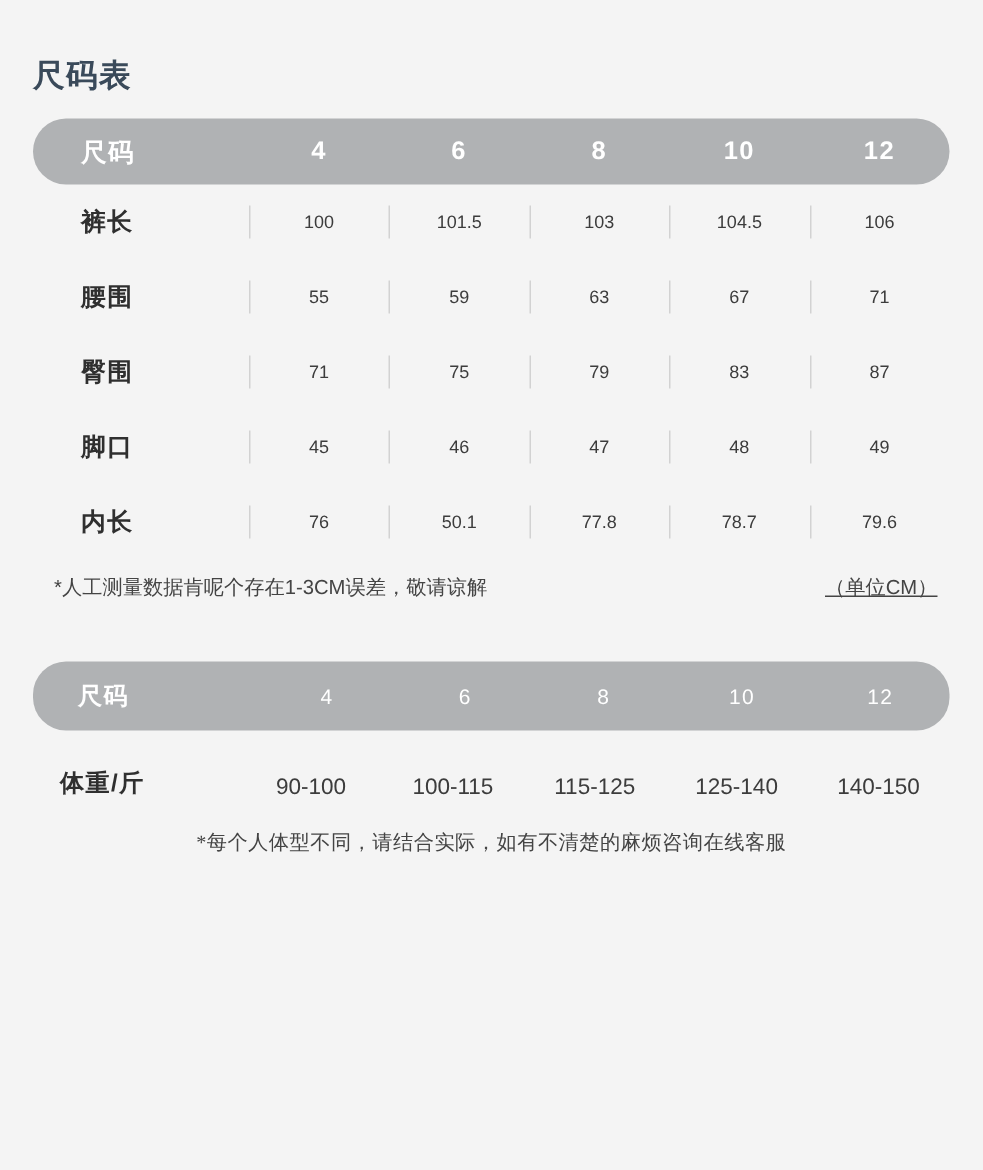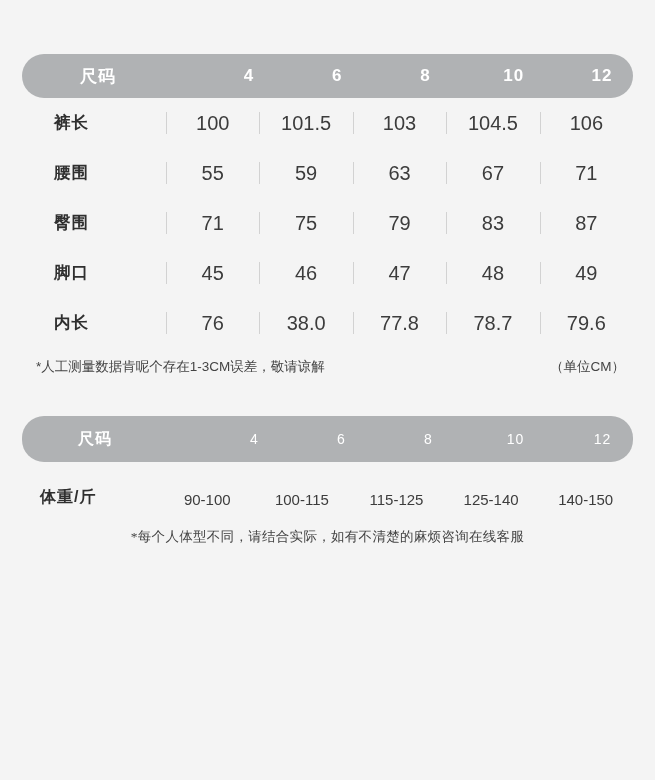--- a/index.html
+++ b/index.html
@@ -52,33 +52,32 @@
     background: #b0b2b4;
     border-radius: 22px;
     height: 44px;
     color: #ffffff;
   }
   .hdr-row .cell {
     font-size: 17px;
     font-weight: bold;
     text-align: center;
     letter-spacing: 1px;
-    margin-left: 26px;
   }
   .hdr-row .cell.label {
     text-align: left;
     padding-left: 32px;
   }
   .data-row {
     display: flex;
     align-items: center;
     height: 50px;
   }
   .data-row .cell {
-    font-size: 20px;
+    font-size: 12px;
     text-align: center;
     color: #3c3c3c;
     position: relative;
   }
   .data-row .cell.label {
     text-align: left;
     padding-left: 32px;
     font-weight: bold;
     font-size: 16.5px;
     color: #2f2f2f;
@@ -103,20 +102,21 @@
   .note {
     font-size: 13.5px;
     color: #444;
     margin-top: 10px;
     display: flex;
     justify-content: space-between;
     padding: 0 8px 0 14px;
   }
   .note .unit {
     white-space: nowrap;
+    text-decoration: underline;
   }
 
   
   .rec-block { margin-top: 14px; }
   .t2 .c0 { width: 120px; flex: 0 0 120px; }
   .t2 .cv { flex: 1 1 0; }
   .t2 .hdr-row { height: 46px; }
   .t2 .hdr-row .cell.label { padding-left: 30px; }
   .t2 .hdr-row .cell { font-size: 16px; }
   .t2 .hdr-row .cell.val { font-size: 14px; font-weight: normal; }
@@ -141,20 +141,21 @@
   .top-pad { height: 38px; }
 </style>
 </head>
 <body>
 
 <div class="page">
 
   <div class="top-pad"></div>
 
   <div class="section-head">
+    <div class="sec-title">尺码表</div>
   </div>
 
   <div class="table-block t1">
 
     <div class="hdr-row">
       <div class="cell label c0">尺码</div>
       <div class="cell val cv">4</div>
       <div class="cell val cv">6</div>
       <div class="cell val cv">8</div>
       <div class="cell val cv">10</div>
@@ -193,21 +194,21 @@
       <div class="cell val cv">45</div>
       <div class="cell val cv">46</div>
       <div class="cell val cv">47</div>
       <div class="cell val cv">48</div>
       <div class="cell val cv">49</div>
     </div>
 
     <div class="data-row">
       <div class="cell label c0">内长</div>
       <div class="cell val cv">76</div>
-      <div class="cell val cv">38.0</div>
+      <div class="cell val cv">50.1</div>
       <div class="cell val cv">77.8</div>
       <div class="cell val cv">78.7</div>
       <div class="cell val cv">79.6</div>
     </div>
 
   </div>
 
   <div class="note">
     <span>*人工测量数据肯呢个存在1-3CM误差，敬请谅解</span>
     <span class="unit">（单位CM）</span>

